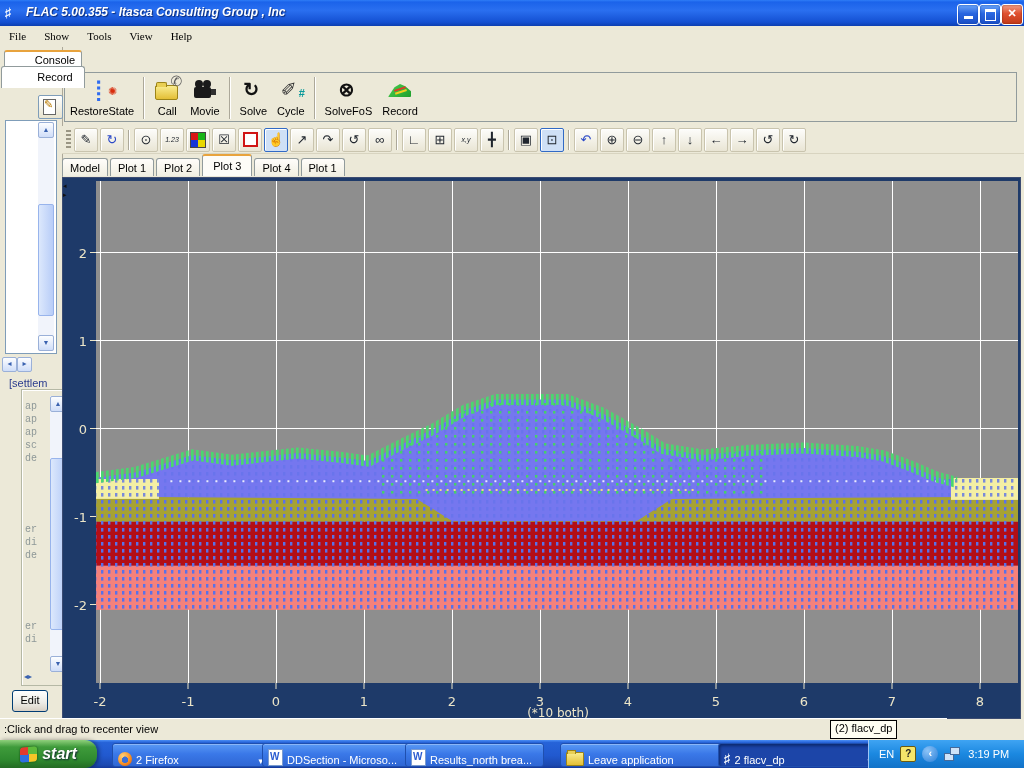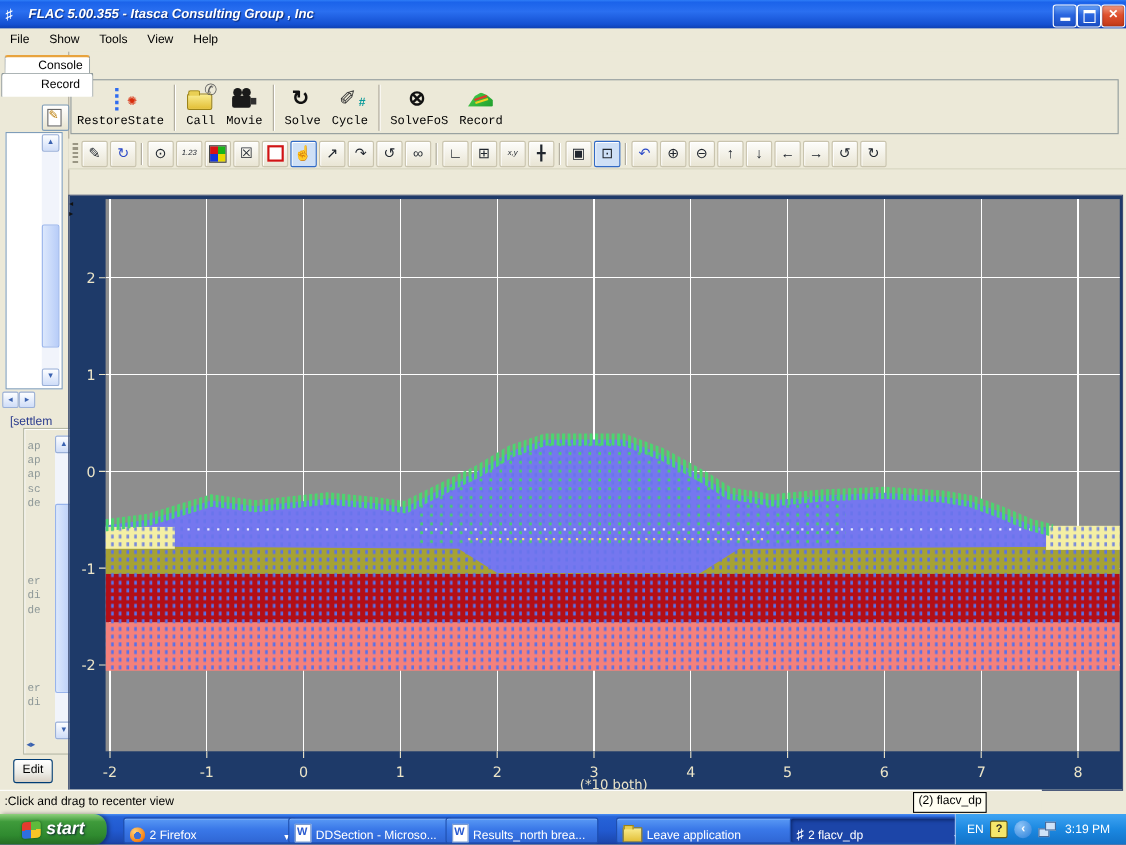--- a/index.html
+++ b/index.html
@@ -15,21 +15,21 @@
     text-shadow:1px 1px 1px #0a2a77;white-space:nowrap;font-style:italic;}
   .wbtn{top:4px;width:20px;height:19px;border:1px solid #fff;border-radius:3px;
     color:#fff;text-align:center;line-height:17px;font-size:11px;font-weight:bold;
     background:linear-gradient(180deg,#6ca6f8,#2a66e0 45%,#1c4fc4);box-shadow:inset 0 0 2px #0b3ca8;}
   #btn-close{background:linear-gradient(180deg,#f0a088,#e0512f 45%,#c23a18);box-shadow:inset 0 0 2px #7e1d04;}
   .wbtn .mini{display:block;margin:11px auto 0;width:9px;height:3px;background:#fff;}
   .wbtn .rest{display:block;margin:4px auto 0;width:9px;height:8px;border:1px solid #fff;border-top:3px solid #fff;}
 
   
   #menubar{left:0;top:26px;width:1024px;height:21px;background:#ece9d8;}
-  .mitem{display:inline-block;padding:4px 9px 0 9px;}
+  .mitem{display:inline-block;padding:4px 9px 0 9px;font-family:Liberation Serif, serif;}
 
   
   #leftpanel{left:0;top:47px;width:62px;height:671px;background:#ece9d8;border-right:1px solid #aca899;}
   .ltab{border:1px solid #919b9c;border-bottom:none;border-radius:3px 3px 0 0;background:#fff;text-align:center;padding-left:24px;}
   #tab-console{left:4px;top:3px;width:52px;height:17px;line-height:16px;border-top:2px solid #e8a33d;font-size:11px;}
   #tab-record{left:1px;top:19px;width:58px;height:21px;line-height:20px;background:#fff;z-index:2;font-size:11px;}
   #newpage-btn{left:38px;top:48px;width:23px;height:22px;border:1px solid #7f9db9;border-radius:2px;background:linear-gradient(#fff,#e8e4d0);}
   .pageicon{position:absolute;left:4px;top:3px;width:11px;height:14px;background:#fff;border:1px solid #666;}
   .pageicon:after{content:"✎";position:absolute;left:0px;top:-2px;font-size:11px;color:#b97a00;}
   #record-box{left:5px;top:73px;width:50px;height:232px;background:#fff;border:1px solid #7f9db9;}
@@ -49,21 +49,21 @@
   #edit-btn{left:12px;top:643px;width:34px;height:20px;border:1px solid #003c74;border-radius:3px;background:linear-gradient(#fff,#ecebe5 60%,#d8d0c4);text-align:center;line-height:18px;}
 
   
   #ribbon{left:64px;top:50px;width:956px;height:23px;}
   .rtab{display:inline-block;margin-right:2px;padding:3px 8px 2px 8px;border:1px solid #919b9c;border-bottom:none;
      border-radius:3px 3px 0 0;background:linear-gradient(#fffdfa,#f1efe2);vertical-align:bottom;}
   .rtab.active{padding:4px 11px 4px 11px;background:#fdfcf8;border-top:2px solid #e8a33d;position:relative;z-index:3;}
   #runbar{left:64px;top:72px;width:953px;height:50px;border:1px solid #919b9c;background:#ece9d8;display:flex;align-items:flex-start;padding-top:3px;box-sizing:border-box;}
   .bb{display:flex;flex-direction:column;align-items:center;padding:1px 5px;}
   .bb .bi{position:relative;width:26px;height:26px;}
-  .bb .blab{margin-top:2px;font-size:11px;font-family:Liberation Mono, monospace;}
+  .bb .blab{margin-top:2px;font-size:11px;}
   .bi .g1{position:absolute;left:3px;top:0px;font-size:19px;line-height:26px;}
   .bi .g2{position:absolute;right:-3px;top:-2px;font-size:11px;}
   .bsep{width:0;height:42px;border-left:1px solid #aca899;border-right:1px solid #fff;margin:1px 4px;}
   .i-restore .g1{color:#2f6cf0;font-size:21px;left:5px;}
   .i-restore .g2{color:#d82c0c;top:8px;right:-2px;}
   .i-call .fold{position:absolute;left:1px;top:8px;width:21px;height:13px;background:linear-gradient(#f9ec8e,#e3bf36);border:1px solid #9c8418;border-radius:2px;}
   .i-call .fold:before{content:"";position:absolute;left:0;top:-4px;width:9px;height:4px;background:#e9cf54;border:1px solid #9c8418;border-bottom:none;border-radius:2px 2px 0 0;}
   .i-call .g2{color:#5a5a5a;font-size:14px;top:-4px;right:-2px;}
   .i-movie .body{position:absolute;left:2px;top:10px;width:17px;height:11px;background:#1a1a1a;border-radius:2px;}
   .i-movie .body:before{content:"";position:absolute;left:1px;top:-7px;width:8px;height:8px;border-radius:50%;background:#1a1a1a;box-shadow:8px 0 0 #1a1a1a;}
@@ -336,20 +336,21 @@
         <span>→</span>
       </div>
       <div class="tb">
         <span>↺</span>
       </div>
       <div class="tb">
         <span>↻</span>
       </div>
     </div>
 
+  <div id="plottabs" class="abs"><span class="ptab">Model</span><span class="ptab">Plot 1</span><span class="ptab">Plot 2</span><span class="ptab active">Plot 3</span><span class="ptab">Plot 4</span><span class="ptab">Plot 1</span></div>
 
   <div id="plotwrap" class="abs">
     <svg id="plot" width="957" height="540" viewBox="62 177 957 540" xmlns="http://www.w3.org/2000/svg">
       <defs>
         <clipPath id="cpGray">
             <rect x="95" y="180" width="922" height="502"></rect>
           </clipPath>
         <pattern id="dots" width="7" height="7" patternUnits="userSpaceOnUse">
           <rect x="2" y="2" width="2.4" height="3.6" fill="#5a71e8"></rect>
         </pattern>

